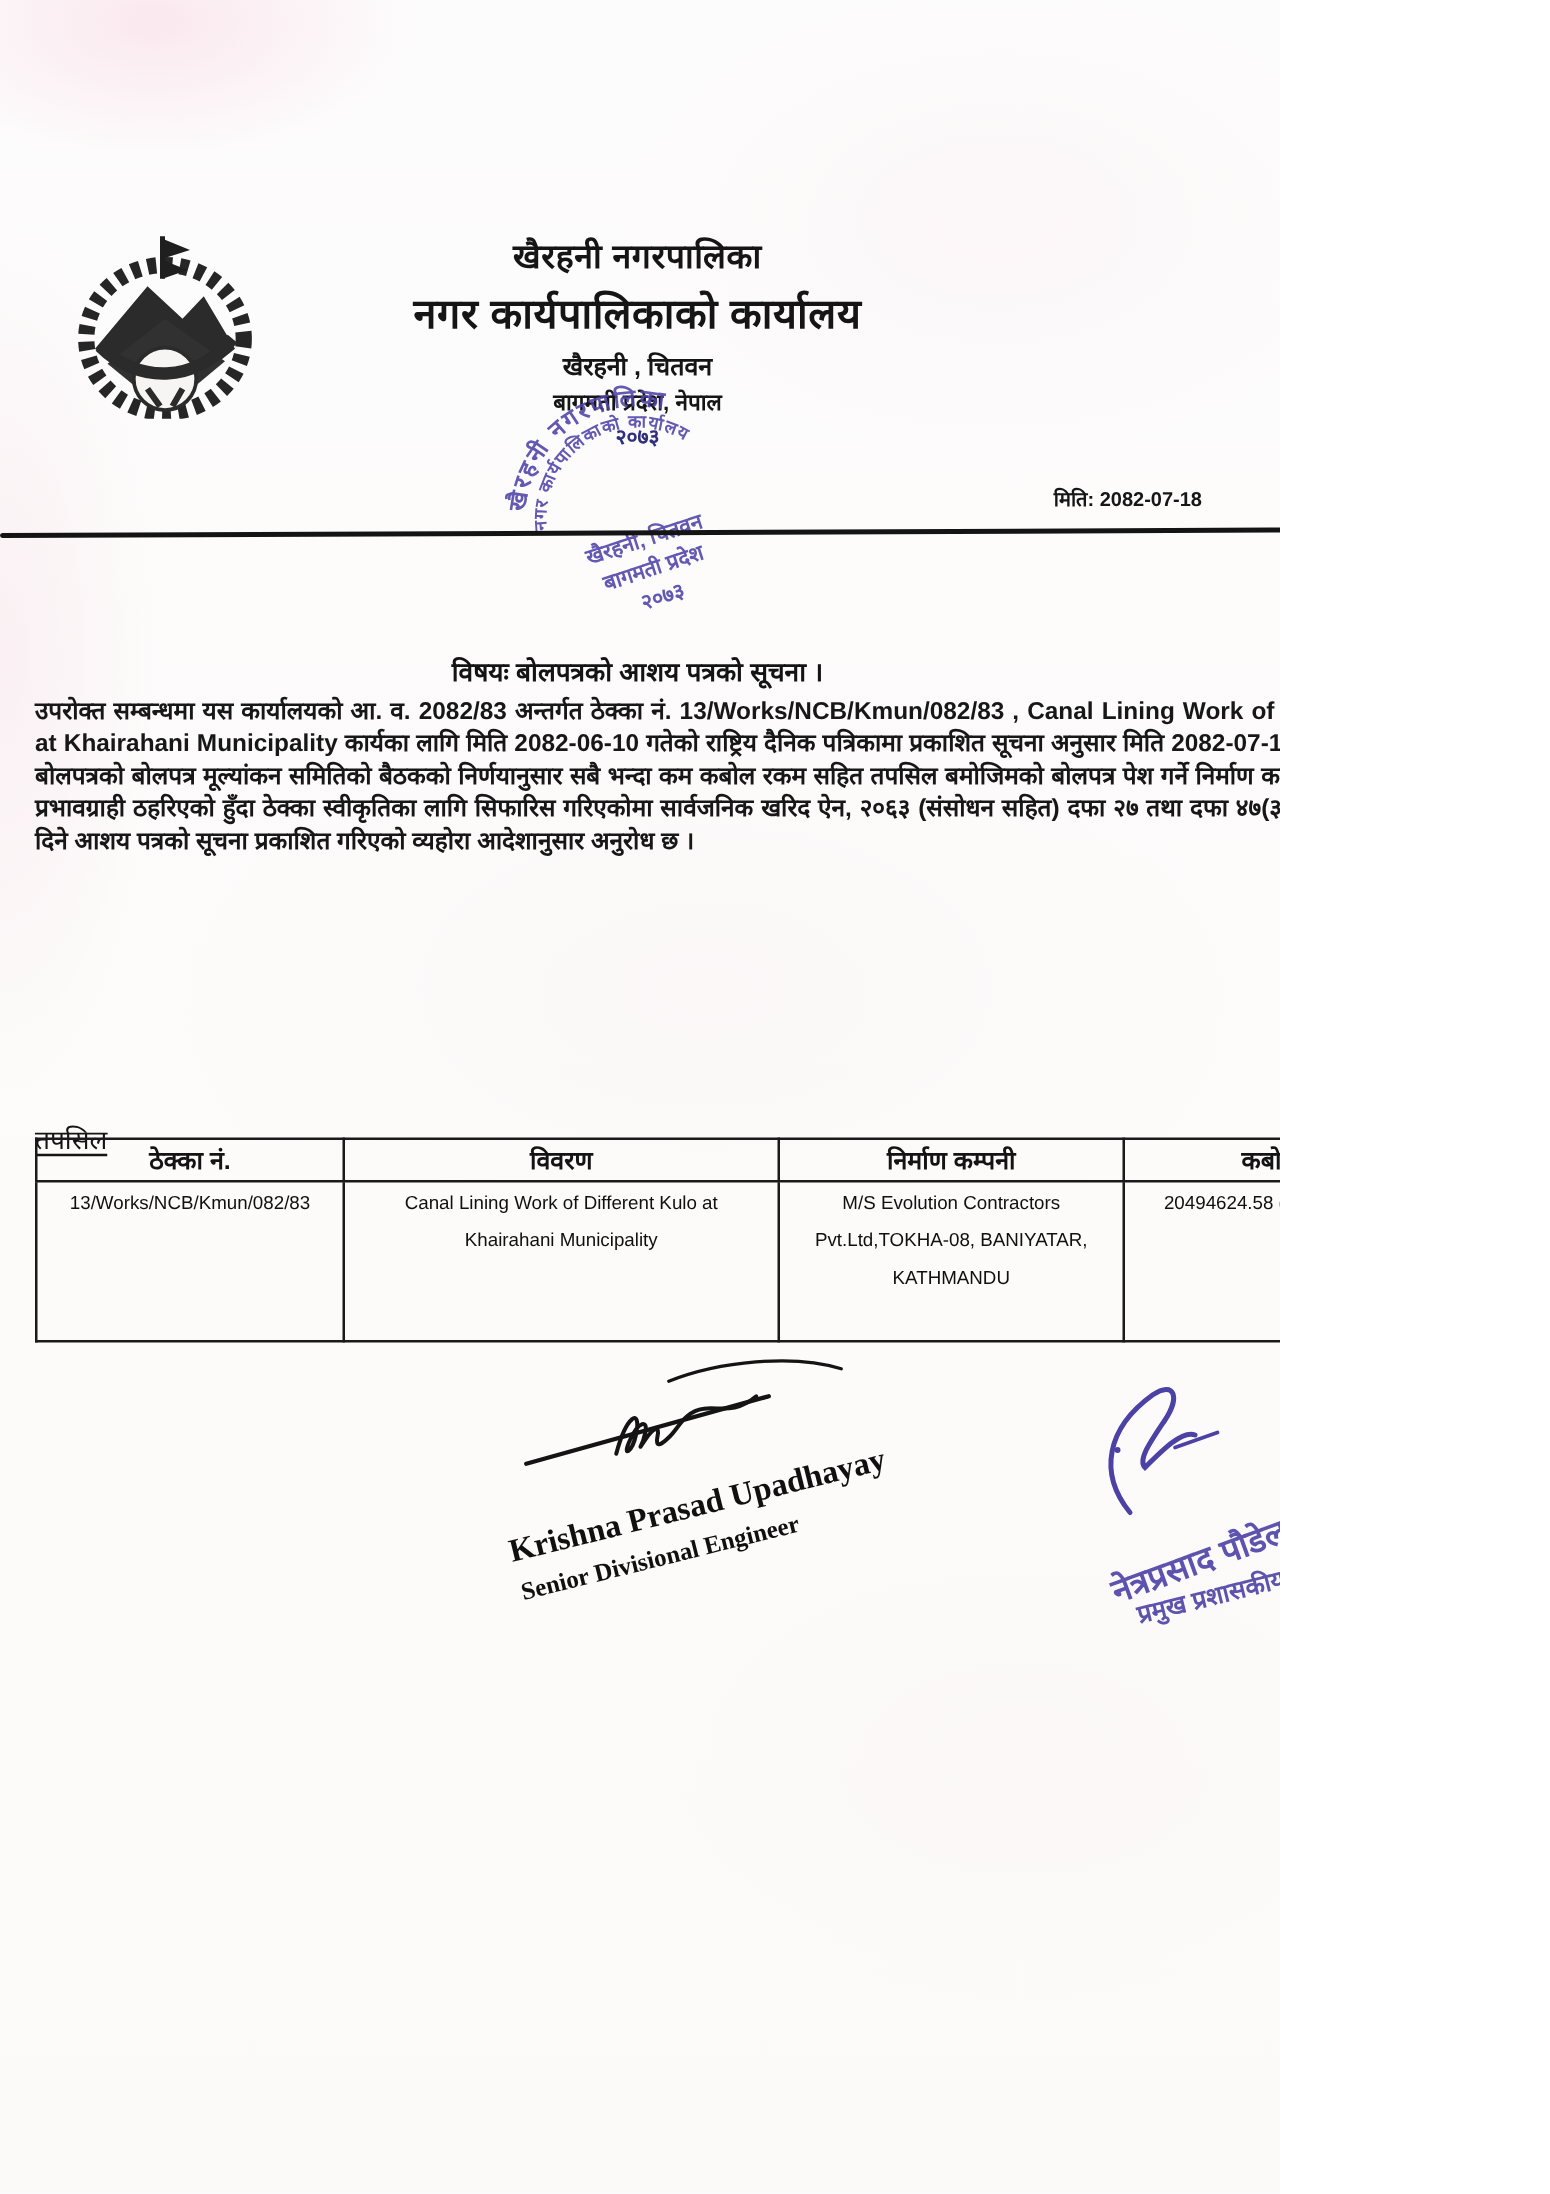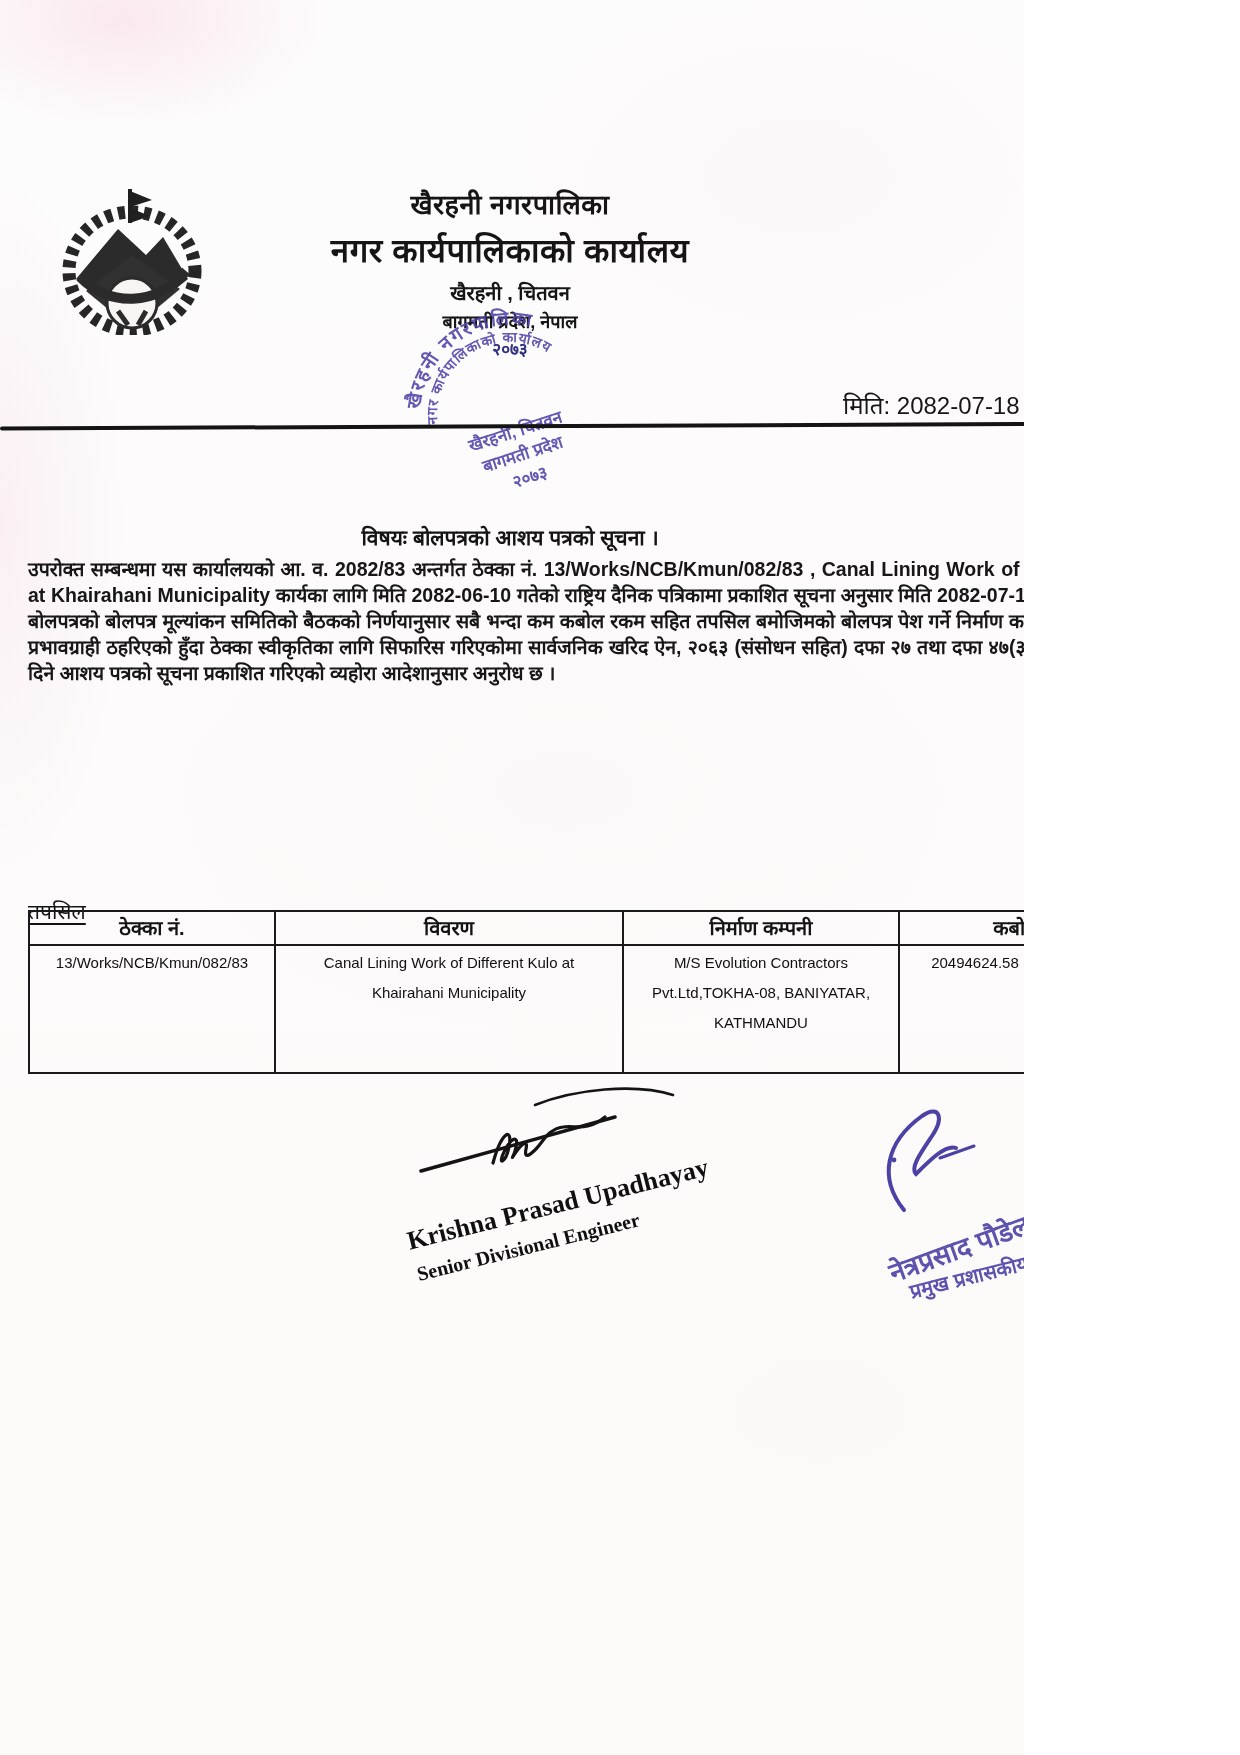--- a/index.html
+++ b/index.html
@@ -28,21 +28,21 @@
   .hdr .l3{font-size:20px;font-weight:700;margin-top:7px;}
   .hdr .l4{font-size:18px;font-weight:700;margin-top:3px;}
   .hdr .l5{font-size:17px;font-weight:600;margin-top:4px;color:#31307e;}
   .logo{left:60px;top:183px;width:145px;height:152px;}
   
   .stamp{left:385px;top:290px;width:250px;height:250px;opacity:.88;
          transform:rotate(-18deg);}
   .stamp text{font-family:"Liberation Sans","DejaVu Sans",sans-serif;font-weight:700;}
   
   .date{left:843px;top:388px;font-family:"Liberation Sans","DejaVu Sans",sans-serif;
-        font-size:24px;font-weight:400;color:#161616;}
+        font-size:16px;font-weight:700;color:#161616;}
   .rule{left:0px;top:424px;width:1142px;height:4px;background:#141414;
         transform:rotate(-0.25deg);border-radius:2px;}
   
   .subject{left:0;top:502px;width:1020px;text-align:center;
            font-family:"Liberation Sans","DejaVu Sans",sans-serif;
            font-size:21px;font-weight:700;color:#141414;margin-top:21px;}
   
   .bodytext{left:28px;top:556px;width:1128px;
             font-family:"Liberation Sans","DejaVu Sans",sans-serif;
             font-size:19.5px;font-weight:700;line-height:26px;

